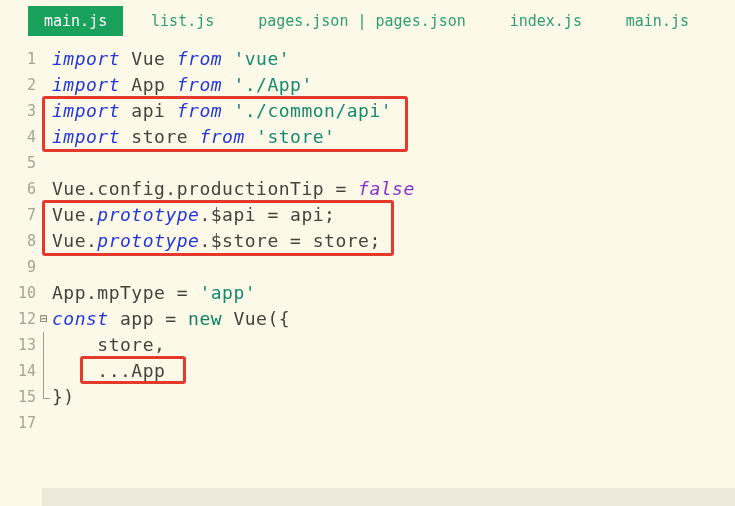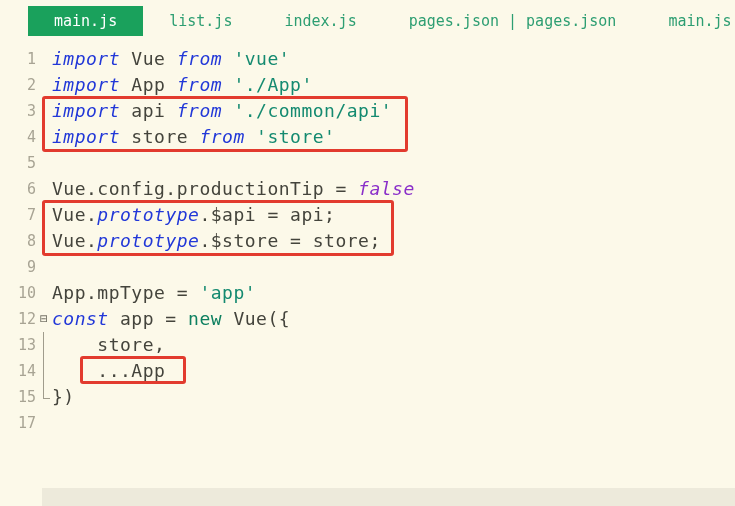--- a/index.html
+++ b/index.html
@@ -4,21 +4,21 @@
 <style>
   * { margin:0; padding:0; box-sizing:border-box; }
   :root {
     --bg:#fcf9e9; --strip:#edeadb; --tabText:#2d9e72; --tabActiveBg:#1aa15c;
     --kw:#2238d8; --str:#148a70; --lit:#8a2fc9; --new:#0e8060;
     --plain:#44443c; --lnum:#a8a494; --ann:#e23b2e;
   }
   body { width:735px; height:506px; font-family:"DejaVu Sans Mono", monospace; cursor:default; }
   .window { position:relative; width:735px; height:506px; background:var(--bg); overflow:hidden; }
   .tabbar { display:flex; justify-content:space-between; align-items:center; height:38px; padding:4px 30px 0 28px; }
-  .tab { color:var(--tabText); font-size:15px; height:30px; line-height:30px; padding:0 26px; white-space:pre; }
+  .tab { color:var(--tabText); font-size:15px; height:30px; line-height:30px; padding:0 16px; white-space:pre; }
   .tab.active { background:var(--tabActiveBg); color:#ffffff; }
   .editor { padding:8px 0 0 6px; }
   .line { display:flex; height:26px; line-height:26px; font-size:18px; }
   .lnum { width:30px; text-align:right; color:var(--lnum); font-size:15px; flex:none; }
   .fold { width:16px; flex:none; position:relative; color:#78766a; font-size:13px; text-align:center; line-height:26px; }
   .fold.mid::before { content:""; position:absolute; left:7px; top:0; bottom:0; border-left:1px solid #a09c8c; }
   .fold.end::before { content:""; position:absolute; left:7px; top:0; height:14px; width:6px;
                       border-left:1px solid #a09c8c; border-bottom:1px solid #a09c8c; }
   .codetext { white-space:pre; letter-spacing:0.5px;text-align:center; }
   .tok-pl  { color:var(--plain); }
@@ -29,22 +29,22 @@
   .annotation { position:absolute; border:3px solid var(--ann); border-radius:3px; pointer-events:none; }
   .bottom-strip { position:absolute; left:42px; right:0; top:488px; height:18px; background:var(--strip); }
 </style>
 </head>
 <body>
 
 <div class="window">
   <div class="tabbar" id="tabbar">
       <div class="tab active">main.js</div>
       <div class="tab">list.js</div>
+      <div class="tab">pages.json | pages.json</div>
       <div class="tab">index.js</div>
-      <div class="tab">pages.json | pages.json</div>
       <div class="tab">main.js</div>
     </div>
   <div class="editor" id="editor">
       <div class="line">
         <span class="lnum">1</span>
         <span class="fold "></span>
         <span class="codetext"><span class="tok-kw">import</span><span class="tok-pl"> Vue </span><span class="tok-kw">from</span><span class="tok-str"> 'vue'</span></span>
       </div>
       <div class="line">
         <span class="lnum">2</span>

